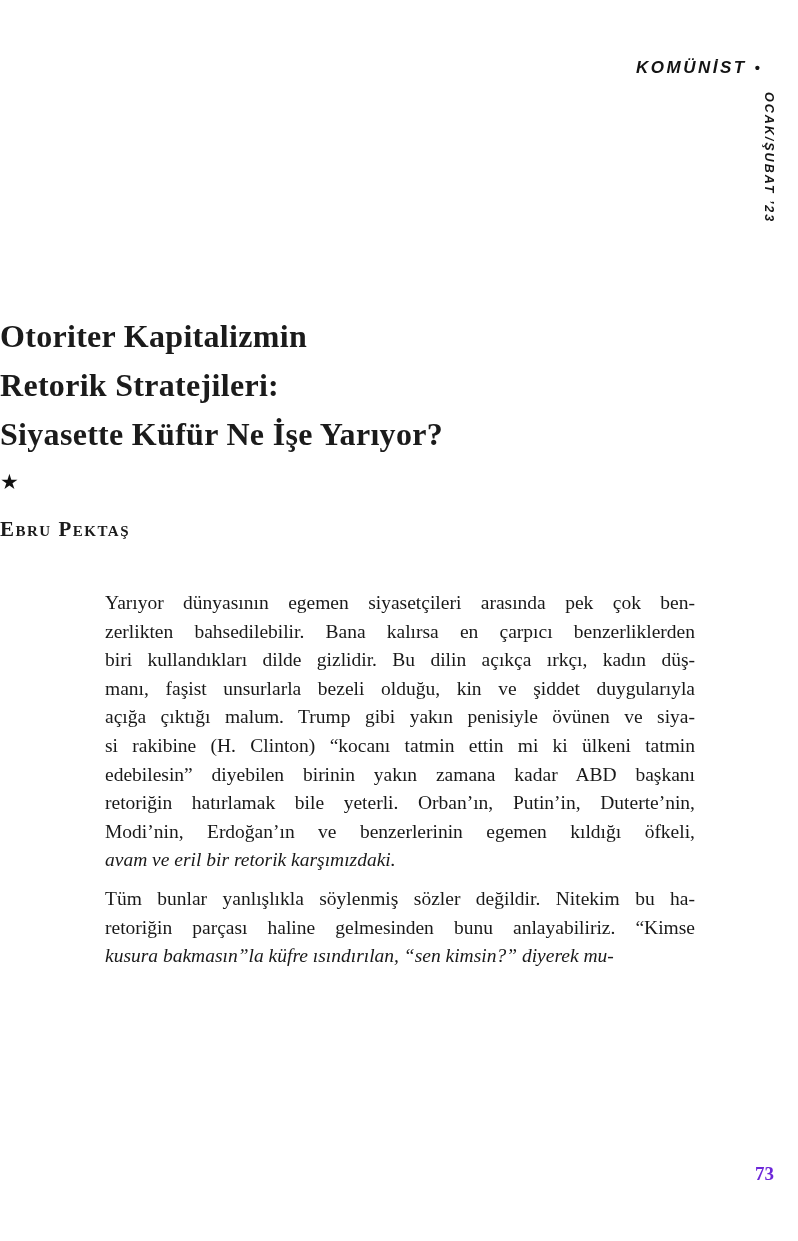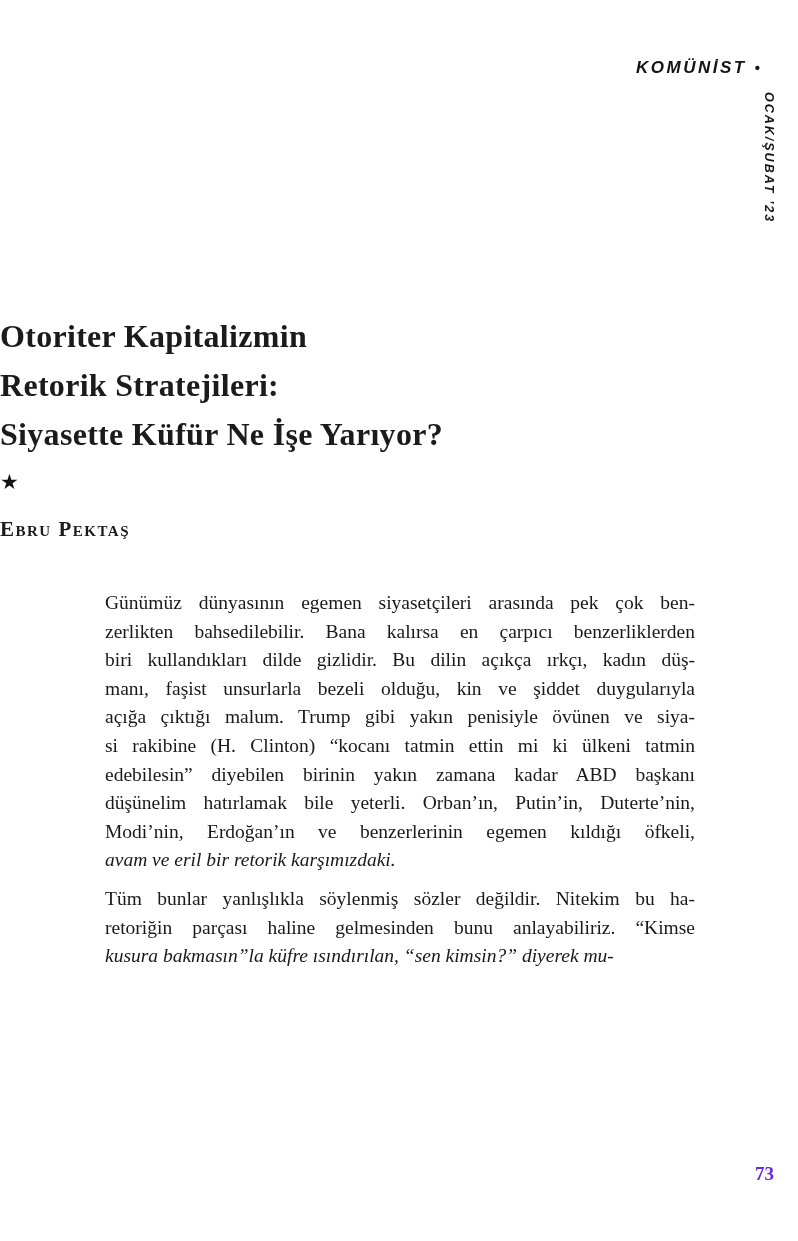--- a/index.html
+++ b/index.html
@@ -131,28 +131,28 @@
   <div class="title-block">
     <div class="title-line">Otoriter Kapitalizmin</div>
     <div class="title-line">Retorik Stratejileri:</div>
     <div class="title-line">Siyasette Küfür Ne İşe Yarıyor?</div>
     <div class="star">★</div>
     <div class="author">Ebru Pektaş</div>
   </div>
 
   <div class="body-text">
       <div class="paragraph">
-        <div class="line">Günümüz dünyasının egemen siyasetçileri arasında pek çok ben-</div>
+        <div class="line">Yarıyor dünyasının egemen siyasetçileri arasında pek çok ben-</div>
         <div class="line">zerlikten bahsedilebilir. Bana kalırsa en çarpıcı benzerliklerden</div>
         <div class="line">biri kullandıkları dilde gizlidir. Bu dilin açıkça ırkçı, kadın düş-</div>
         <div class="line">manı, faşist unsurlarla bezeli olduğu, kin ve şiddet duygularıyla</div>
         <div class="line">açığa çıktığı malum. Trump gibi yakın penisiyle övünen ve siya-</div>
         <div class="line">si rakibine (H. Clinton) “kocanı tatmin ettin mi ki ülkeni tatmin</div>
         <div class="line">edebilesin” diyebilen birinin yakın zamana kadar ABD başkanı</div>
-        <div class="line">düşünelim hatırlamak bile yeterli. Orban’ın, Putin’in, Duterte’nin,</div>
+        <div class="line">retoriğin hatırlamak bile yeterli. Orban’ın, Putin’in, Duterte’nin,</div>
         <div class="line">Modi’nin, Erdoğan’ın ve benzerlerinin egemen kıldığı öfkeli,</div>
         <div class="line line--last">avam ve eril bir retorik karşımızdaki.</div>
       </div>
       <div class="paragraph">
         <div class="line">Tüm bunlar yanlışlıkla söylenmiş sözler değildir. Nitekim bu ha-</div>
         <div class="line">retoriğin parçası haline gelmesinden bunu anlayabiliriz. “Kimse</div>
         <div class="line line--last">kusura bakmasın”la küfre ısındırılan, “sen kimsin?” diyerek mu-</div>
       </div>
     </div>
 

